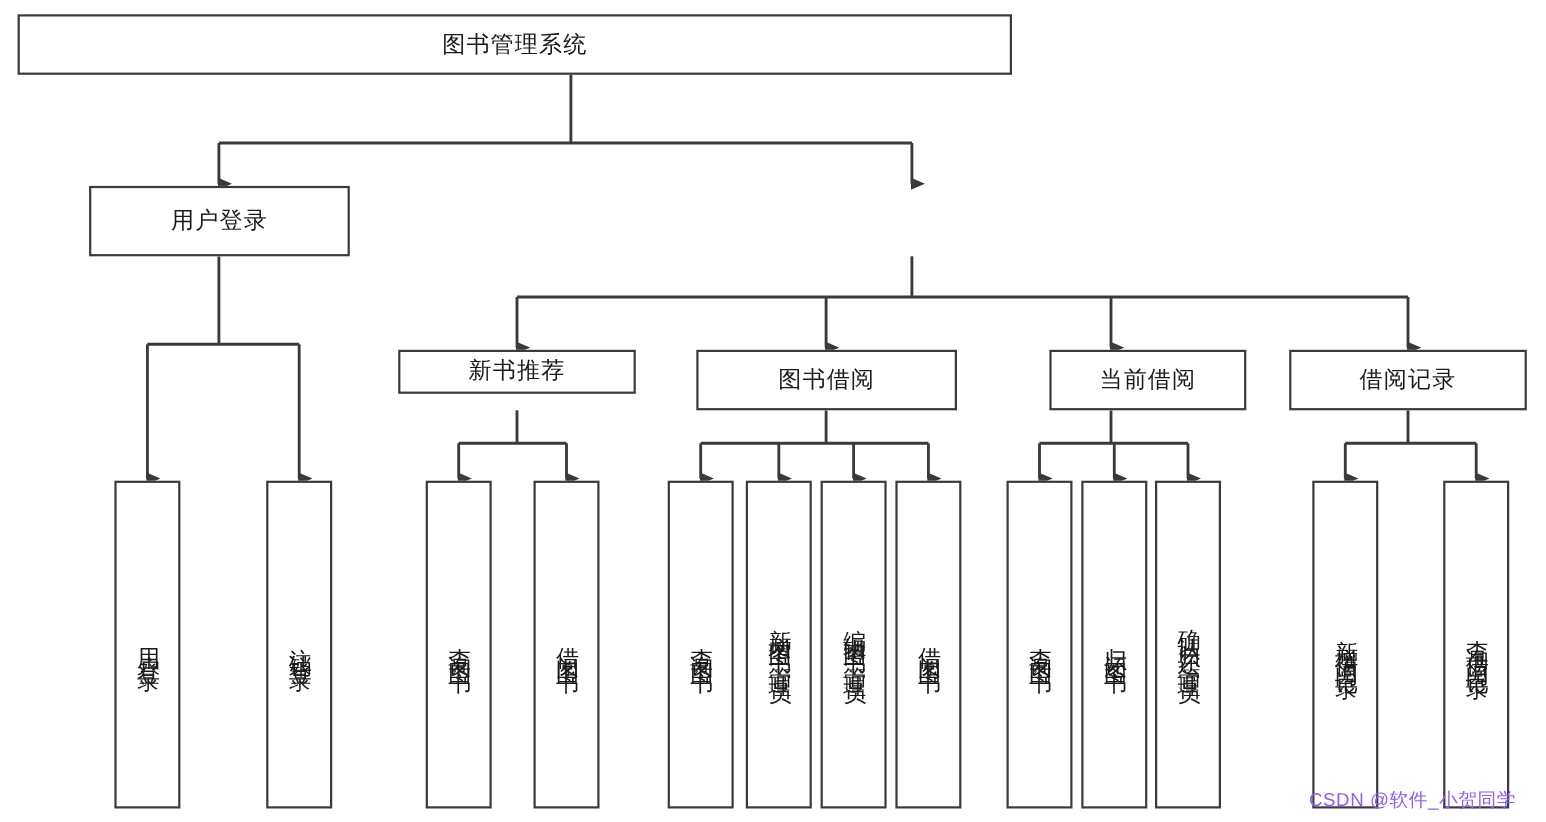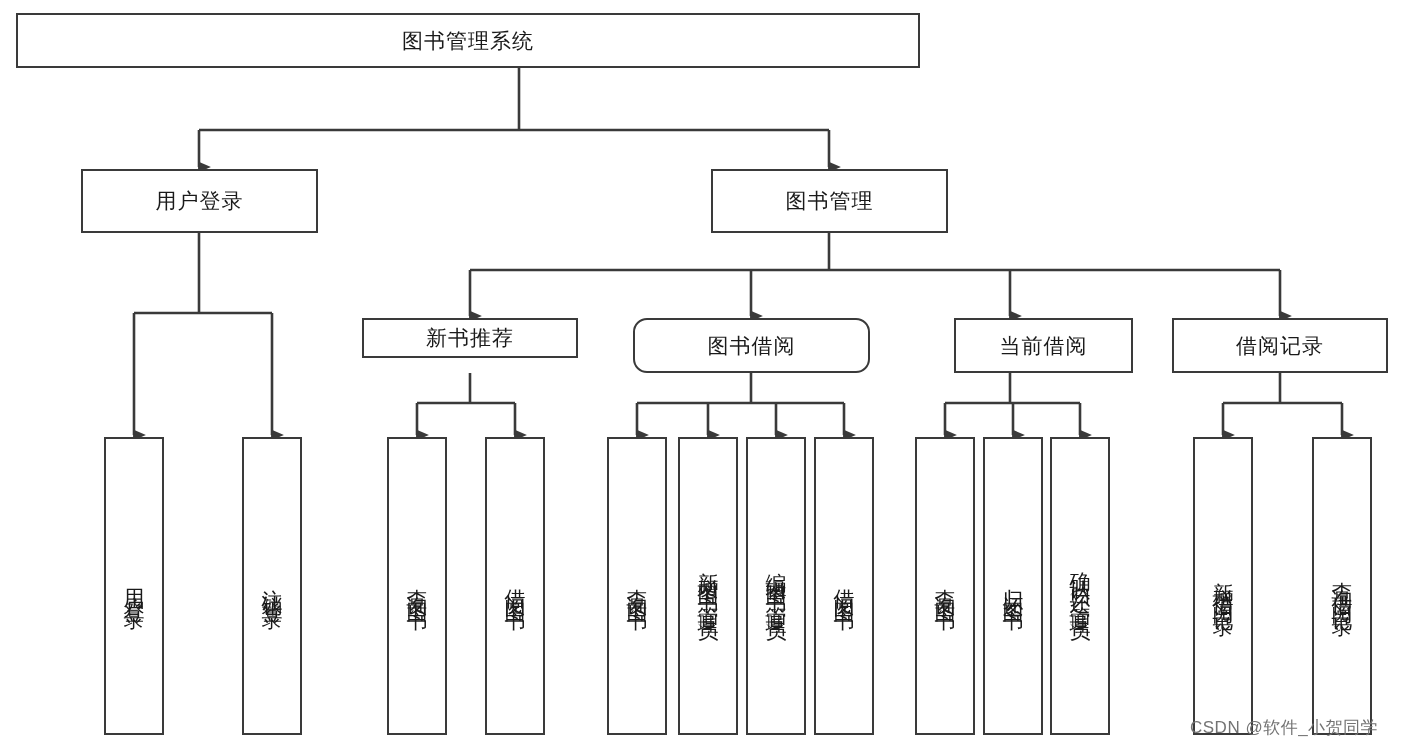--- a/index.html
+++ b/index.html
@@ -48,21 +48,21 @@
     position: absolute;
     left: 0;
     top: 0;
     width: 1405px;
     height: 747px;
     pointer-events: none;
   }
   .watermark {
     position: absolute;
     font-size: 17px;
-    color: #737373;
+    color: #8b5cf6;
     white-space: nowrap;
     letter-spacing: 0.5px;
   }
 </style>
 </head>
 <body>
 
 <div id="canvas">
 
   <svg id="wires" viewBox="0 0 1405 747" xmlns="http://www.w3.org/2000/svg">
@@ -115,28 +115,25 @@
     </g>
   </svg>
 
   <div class="node horizontal" id="root-node" style="left: 16px; top: 13px; width: 904px; height: 55px;">
     <span>图书管理系统</span>
   </div>
 
   <div class="node horizontal" id="l2-0" style="left: 81px; top: 169px; width: 237px; height: 64px;">
     <span>用户登录</span>
   </div>
-  <div class="node horizontal" id="l2-1" style="left: 711px; top: 169px; width: 237px; height: 64px;">
-    <span>图书管理</span>
-  </div>
 
   <div class="node horizontal" id="l3-0" style="left: 362px; top: 318px; width: 216px; height: 40px;">
     <span>新书推荐</span>
   </div>
-  <div class="node horizontal" id="l3-1" style="left: 633px; top: 318px; width: 237px; height: 55px; border-radius: 14px;">
+  <div class="node horizontal" id="l3-1" style="left: 633px; top: 318px; width: 237px; height: 55px;">
     <span>图书借阅</span>
   </div>
   <div class="node horizontal" id="l3-2" style="left: 954px; top: 318px; width: 179px; height: 55px;">
     <span>当前借阅</span>
   </div>
   <div class="node horizontal" id="l3-3" style="left: 1172px; top: 318px; width: 216px; height: 55px;">
     <span>借阅记录</span>
   </div>
 
   <div class="node vertical" id="lf-0" style="left: 104px; top: 437px; width: 60px; height: 298px;">

